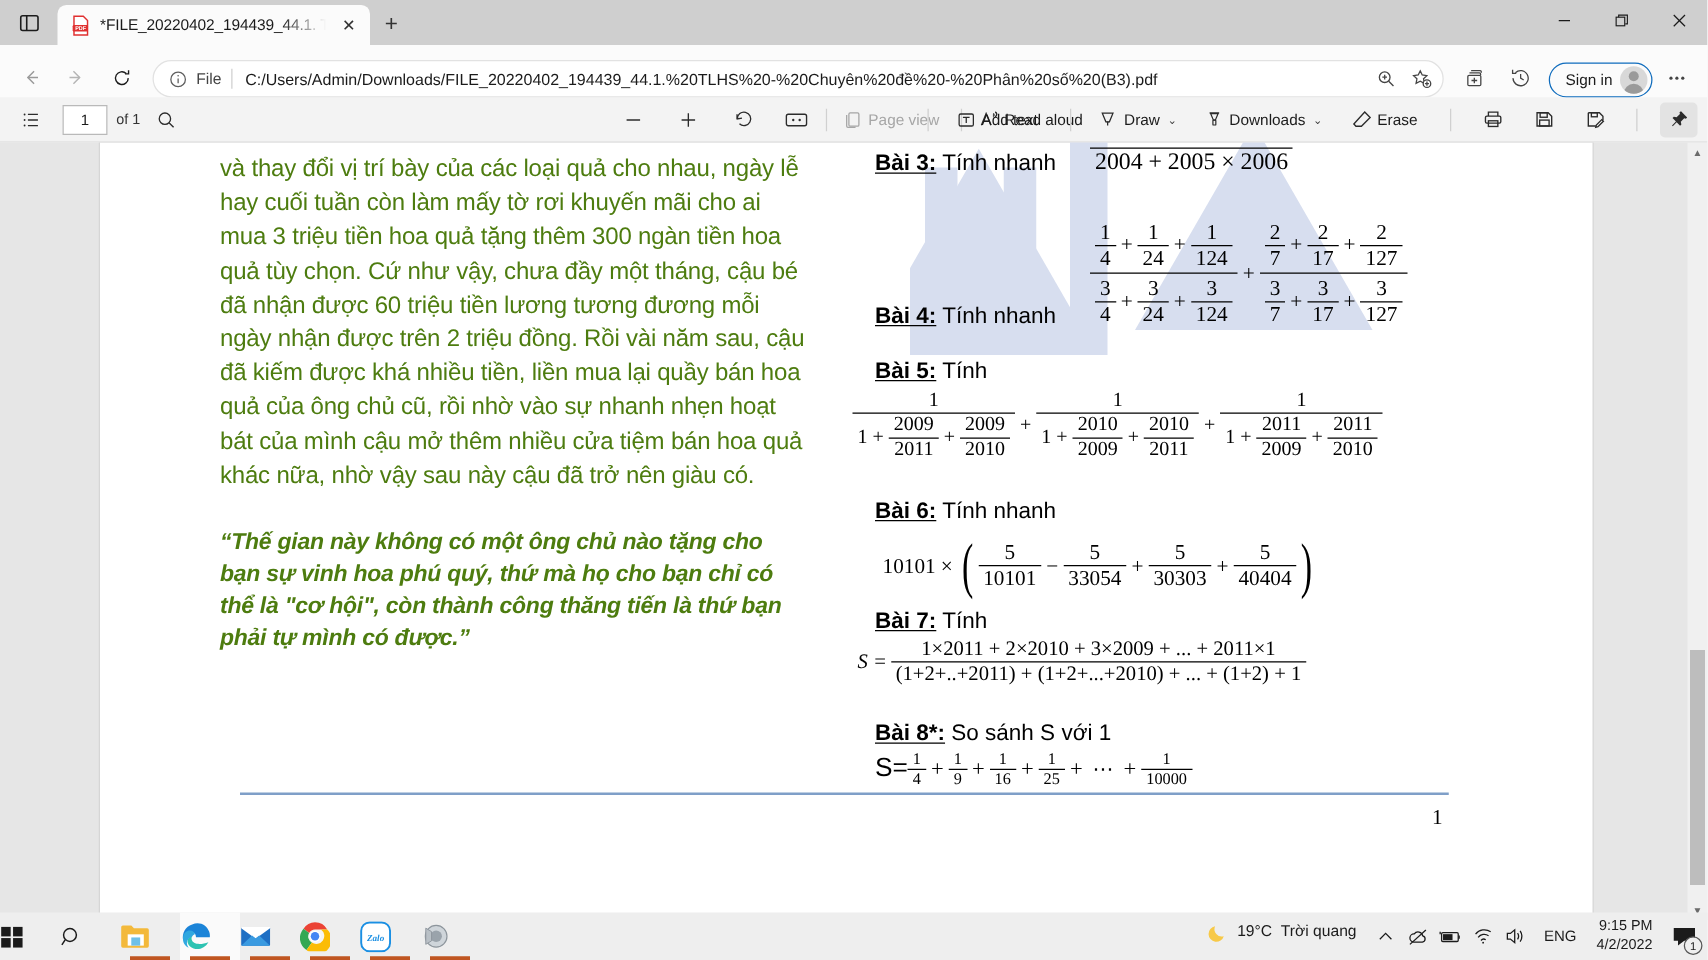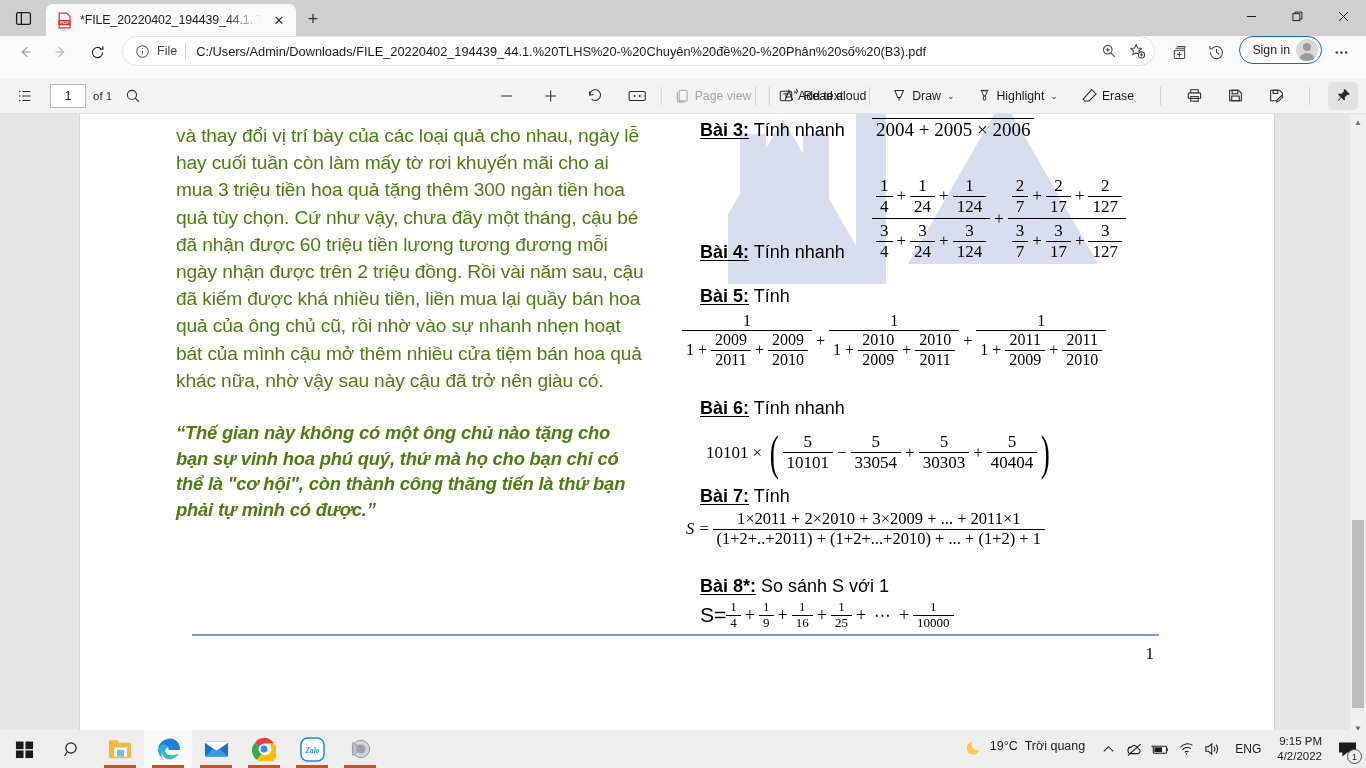--- a/index.html
+++ b/index.html
@@ -40,21 +40,21 @@
     color:#333; font-size:18px; font-weight:300; margin-bottom:2px;
   }
   .winctl{ position:absolute; right:0; top:0; height:32px; display:flex; }
   .winctl div{
     width:46px; height:32px; display:flex; align-items:center; justify-content:center;
     color:#1b1b1b; font-size:12px;
   }
 
   
   .navbar{
-    height:42px; background:#fbfbfb; display:flex; align-items:flex-start;
+    height:42px; background:#fbfbfb; display:flex; align-items:flex-end;
     padding:0 8px; gap:2px;
   }
   .navbtn{
     width:34px; height:32px; border-radius:5px; display:flex;
     align-items:center; justify-content:center; color:#5f5f5f;
   }
   .navbtn.enabled{ color:#1b1b1b; }
   .omnibox{
     flex:1 1 auto; height:30px; background:#ffffff; border-radius:15px;
     display:flex; align-items:center; padding:0 4px 0 10px; margin:0 6px;
@@ -160,21 +160,21 @@
   }
   .vscroll .arrow{ position:absolute; left:0; width:16px; height:16px; display:flex;
     align-items:center; justify-content:center; color:#6b6b6b; font-size:8px; }
 
   
   .taskbar{
     position:absolute; left:0; bottom:0; width:1366px; height:38px;
     background:#eeeeee; display:flex; align-items:center;
   }
   .tb-item{
-    width:48px; height:38px; display:flex; align-items:center; justify-content:center;
+    width:48px; height:38px; display:flex; align-items:center; justify-content:flex-start;
     position:relative;
     text-decoration:underline;
   }
   .tb-item.active{ background:#fafafa; }
   .tb-item.running::after{
     content:""; position:absolute; bottom:0; left:8px; right:8px; height:3px; background:#c05621;
   }
   .tray{ position:absolute; right:0; display:flex; align-items:center; height:38px; }
   .tray-weather{ display:flex; gap:7px; padding:0 10px 0 4px;}
   .tray-weather .temp{ font-size:12.5px; color:#1b1b1b; }
@@ -411,21 +411,21 @@
       <span class="chev">⌄</span>
     </div>
     <div class="pb-item">
       <span style="display:flex">
         <svg width="15" height="17" viewBox="0 0 18 18" fill="none" stroke="#2b2b2b" stroke-width="1.15">
           <path d="M4.4 2.8h9.2"></path>
             <path d="M5.4 3.4h7.2L10 9.6H8z"></path>
             <rect x="7.6" y="9.8" width="2.8" height="4.6" rx="0.6"></rect>
         </svg>
       </span>
-      <span class="pb-lbl">Highlight</span>
+      <span class="pb-lbl">Downloads</span>
       <span class="chev">⌄</span>
     </div>
     <div class="pb-item">
       <span style="display:flex">
         <svg width="17" height="17" viewBox="0 0 18 18" fill="none" stroke="#2b2b2b" stroke-width="1.15">
           <path d="M11.4 2.8 16 7.4 8.6 14.8H4L2.2 13z"></path>
         </svg>
       </span>
       <span class="pb-lbl">Erase</span>
     </div>

